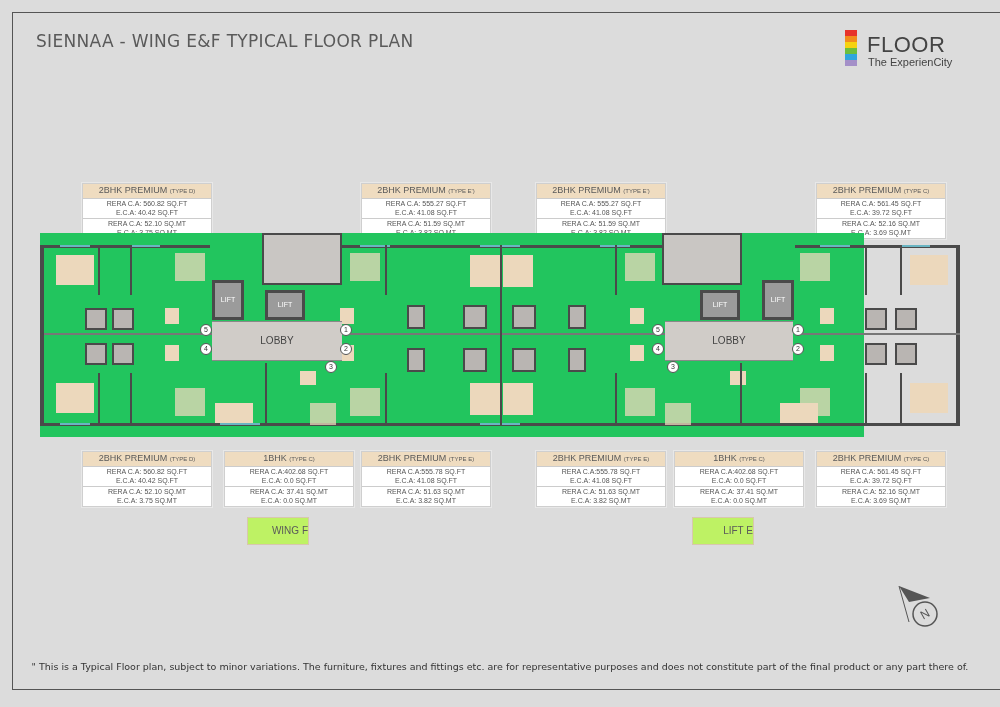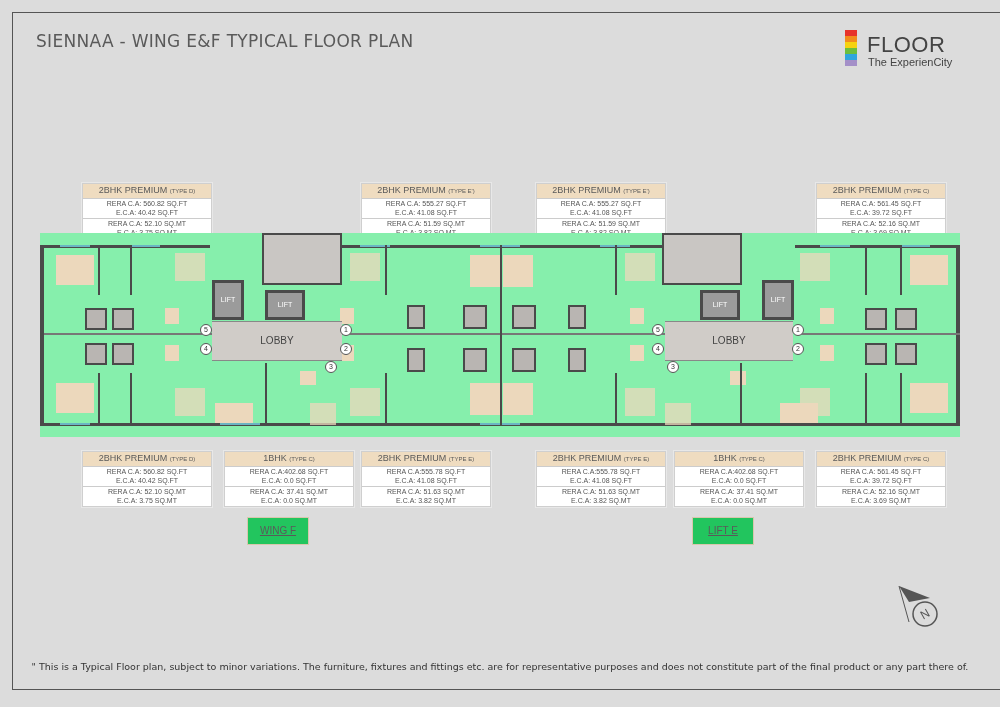--- a/index.html
+++ b/index.html
@@ -10,23 +10,23 @@
   .logo .bars{position:absolute;left:0;top:4px;width:12px;height:36px;}
   .logo .bars div{height:6px;}
   .logo .name{position:absolute;left:22px;top:6px;font-size:22px;color:#444;letter-spacing:0.5px;}
   .logo .tag{position:absolute;left:23px;top:30px;font-size:11px;color:#444;}
 
   .card{position:absolute;width:128px;background:#fff;border:1px solid #cfcfcf;font-size:7px;color:#555;text-align:center;line-height:8.5px;box-shadow:0 0 0 1px #e8e8e8;}
   .card .hd{background:#efdcc0;font-size:9px;line-height:11px;color:#5a5a5a;padding:1px 0;}
   .card .hd small{font-size:6px;}
   .card .grp{border-top:1px solid #ccc;padding:1px 0;}
 
-  .wing{position:absolute;width:60px;height:26px;background:#22c55e;border:1px solid #d8c7ad;font-size:10px;color:#5a5a5a;text-align:center;line-height:26px;text-decoration:underline;}
-
-  .plan{position:absolute;left:40px;top:233px;width:920px;height:204px;background:#86efac;}
+  .wing{position:absolute;width:60px;height:26px;background:#bef264;border:1px solid #d8c7ad;font-size:10px;color:#5a5a5a;text-align:right;line-height:26px;}
+
+  .plan{position:absolute;left:40px;top:233px;width:824px;height:204px;background:#22c55e;}
   .wall{position:absolute;background:#4a4a4a;}
   .bed{position:absolute;background:#ecd8bc;}
   .slab{position:absolute;background:#b9b5b2;border:2px solid #4a4a4a;box-sizing:border-box;font-size:4px;color:#555;text-align:center;padding-top:6px;}
   .lift{position:absolute;background:#9b9b9b;border:3px solid #4a4a4a;box-sizing:border-box;font-size:7px;color:#fff;text-align:center;}
   .stair{position:absolute;background:#c9c6c3;border:2px solid #4a4a4a;box-sizing:border-box;}
   .lobby{position:absolute;background:#d0ccc8;border-top:1px solid #888;border-bottom:1px solid #888;font-size:10px;color:#444;text-align:center;}
   .win{position:absolute;background:#6ab5c3;}
   .num{position:absolute;width:10px;height:10px;border:1px solid #555;border-radius:50%;background:#fff;font-size:7px;line-height:10px;text-align:center;color:#333;}
   .dining{position:absolute;width:14px;height:16px;background:#ecd8bc;}
 

